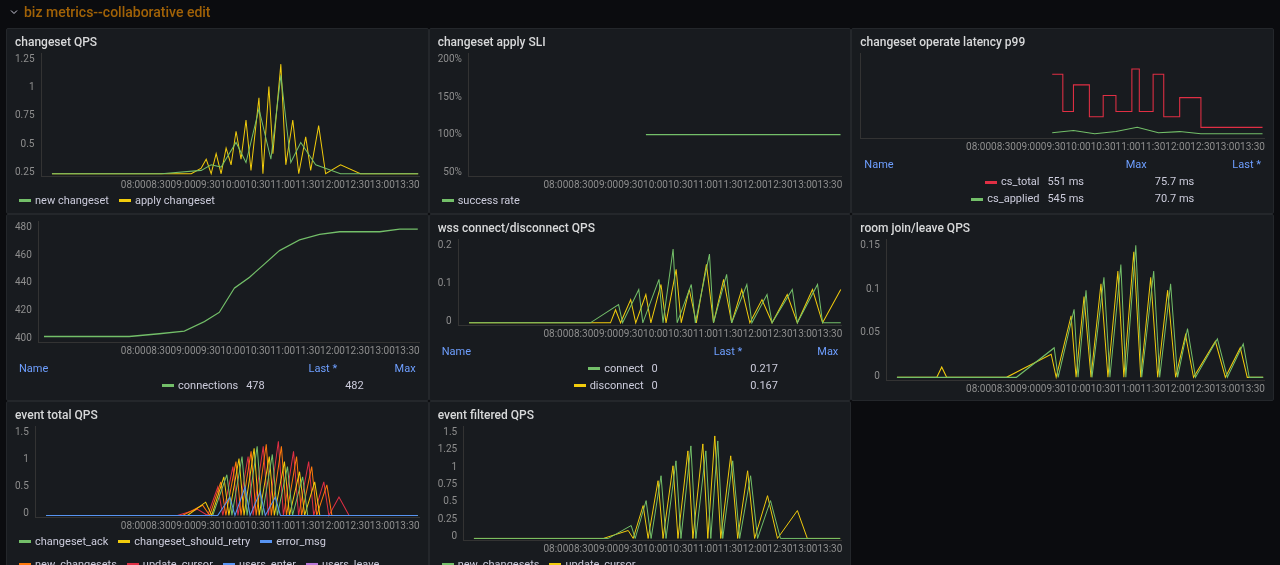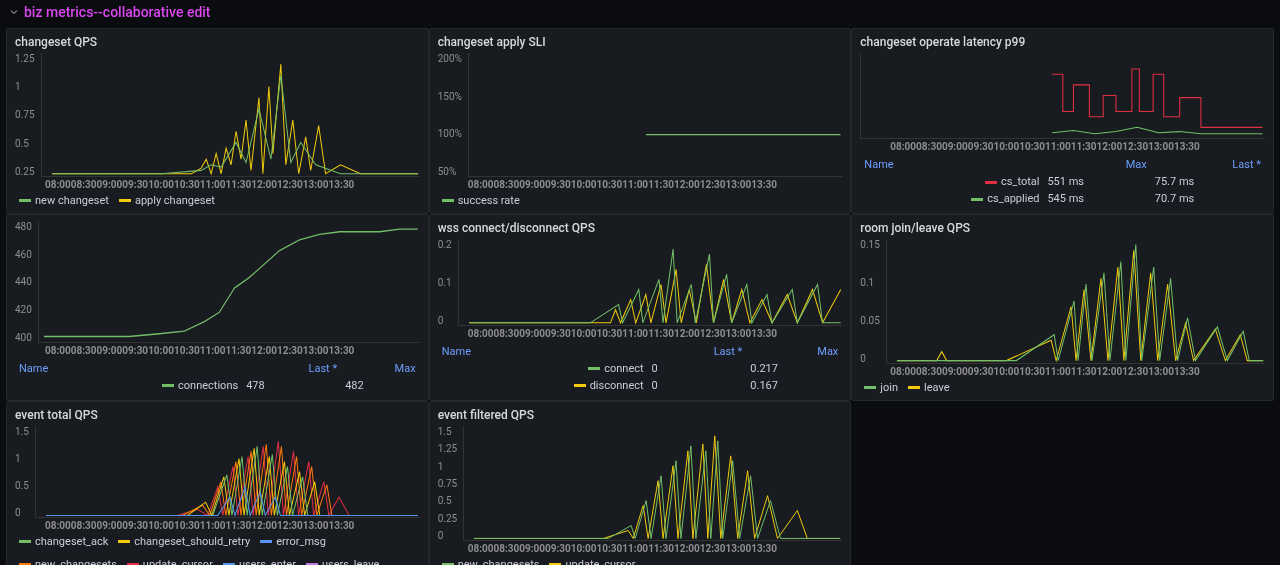--- a/index.html
+++ b/index.html
@@ -12,21 +12,21 @@
   height: 565px;
   overflow: hidden;
 }
 .header {
   padding: 4px 8px;
   display: flex;
   align-items: center;
   gap: 4px;
 }
 .header svg { width: 12px; height: 12px; }
-.header-title { font-size: 14px; font-weight: 500; color: #d946ef; }
+.header-title { font-size: 14px; font-weight: 500; color: #a16207; }
 .grid {
   display: grid;
   grid-template-columns: repeat(3, 1fr);
   grid-template-rows: repeat(3, 1fr);
   padding: 4px 6px;
   height: 540px;
 }
 .panel {
   background: #181b1f;
   border: 1px solid #24272b;
@@ -39,39 +39,39 @@
 .panel-title { font-size: 12px; font-weight: 500; color: #d8d9da; margin-bottom: 4px; }
 .chart-area {
   flex: 1;
   position: relative;
   display: flex;
 }
 .y-axis {
   display: flex;
   flex-direction: column;
   justify-content: space-between;
+  text-align: right;
   padding-right: 6px;
   font-size: 10px;
   color: #8e8e8e;
 }
 .plot {
   flex: 1;
   position: relative;
   border-left: 1px solid #333;
   border-bottom: 1px solid #333;
 }
 .plot svg { width: 100%; height: 100%; display: block; }
 .x-axis {
   display: flex;
-  justify-content: flex-start;
+  justify-content: flex-end;
   font-size: 10px;
   color: #8e8e8e;
   padding-left: 30px;
   margin-top: 2px;
-  font-weight: bold;
 }
 .legend {
   display: flex;
   flex-wrap: wrap;
   gap: 10px;
   font-size: 11px;
   color: #ccccdc;
   padding-left: 4px;
   margin-top: 4px;
 }
@@ -349,30 +349,20 @@
         <span>09:30</span>
         <span>10:00</span>
         <span>10:30</span>
         <span>11:00</span>
         <span>11:30</span>
         <span>12:00</span>
         <span>12:30</span>
         <span>13:00</span>
         <span>13:30</span>
     </div>
-    <div class="legend">
-      <div class="legend-item">
-          <span class="legend-color" style="background:#73bf69"></span>
-          <span>join</span>
-        </div>
-      <div class="legend-item">
-          <span class="legend-color" style="background:#f2cc0c"></span>
-          <span>leave</span>
-        </div>
-    </div>
   </div>
 
   <div class="panel">
     <div class="panel-title">event total QPS</div>
     <div class="chart-area">
       <div class="y-axis">
         <span>1.5</span>
           <span>1</span>
           <span>0.5</span>
           <span>0</span>

